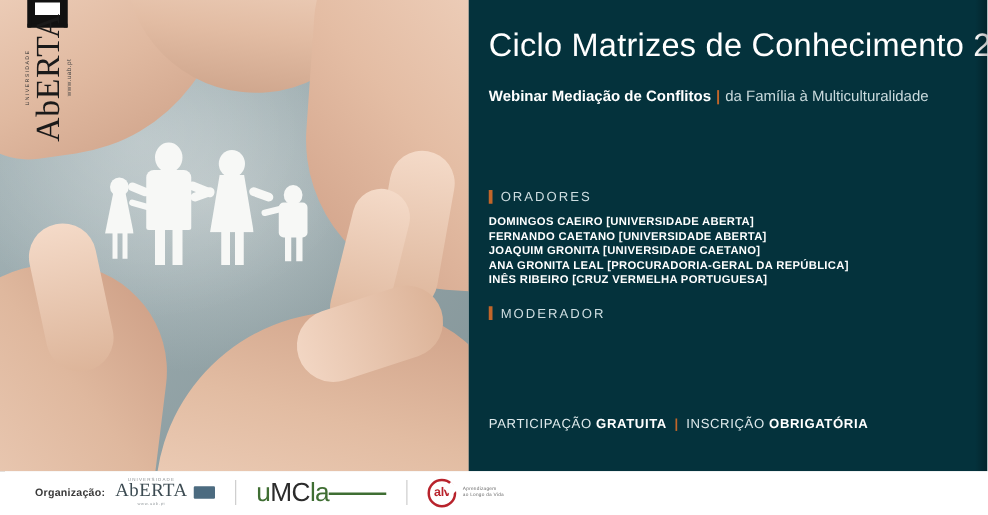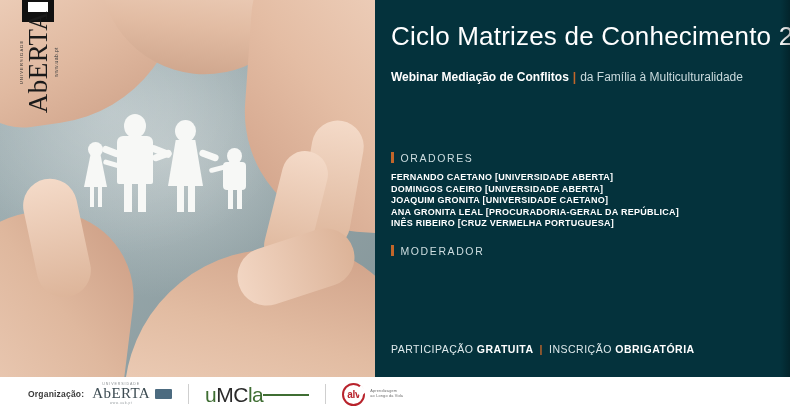--- a/index.html
+++ b/index.html
@@ -176,21 +176,21 @@
 
   .people {
     position:absolute; left:16px;
     font-size:9px; font-weight:bold; color:#ffffff;
     letter-spacing:.25px; line-height:11.6px;
   }
   .people-oradores { top:172px; }
   .people-moderador { top:262px; }
 
   .participation {
-    position:absolute; left:16px; top:343px;
+    position:absolute; left:16px; top:333px;
     font-size:10.5px; color:#dfeaec; letter-spacing:.5px; white-space:nowrap;
   }
   .participation .b { font-weight:bold; color:#ffffff; }
   .participation .sep { color:#c2662a; font-weight:bold; margin:0 6px; }
 
   
   .footer {
     position:absolute; left:4px; top:377px;
     width:790px; height:34px;
     background:#ffffff;
@@ -305,22 +305,22 @@
       <span class="b">Webinar Mediação de Conflitos</span><span class="sep">|</span><span class="light">da Família à Multiculturalidade</span>
     </div>
 
 
     <div class="sec-head sec-oradores">
       <span class="bar"></span>
       <span>ORADORES</span>
     </div>
 
     <div class="people people-oradores">
+      <div>DOMINGOS CAEIRO [UNIVERSIDADE ABERTA]</div>
       <div>FERNANDO CAETANO [UNIVERSIDADE ABERTA]</div>
-      <div>DOMINGOS CAEIRO [UNIVERSIDADE ABERTA]</div>
       <div>JOAQUIM GRONITA [UNIVERSIDADE CAETANO]</div>
       <div>ANA GRONITA LEAL [PROCURADORIA-GERAL DA REPÚBLICA]</div>
       <div>INÊS RIBEIRO [CRUZ VERMELHA PORTUGUESA]</div>
     </div>
 
     <div class="sec-head sec-moderador">
       <span class="bar"></span>
       <span>MODERADOR</span>
     </div>
 

